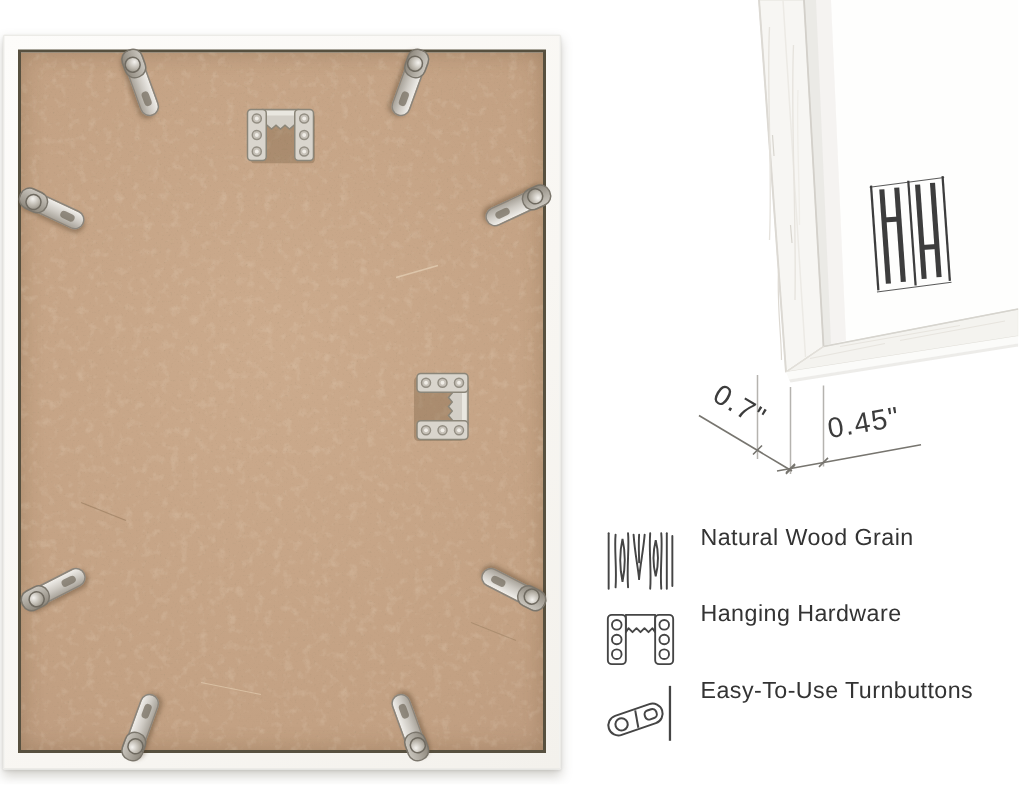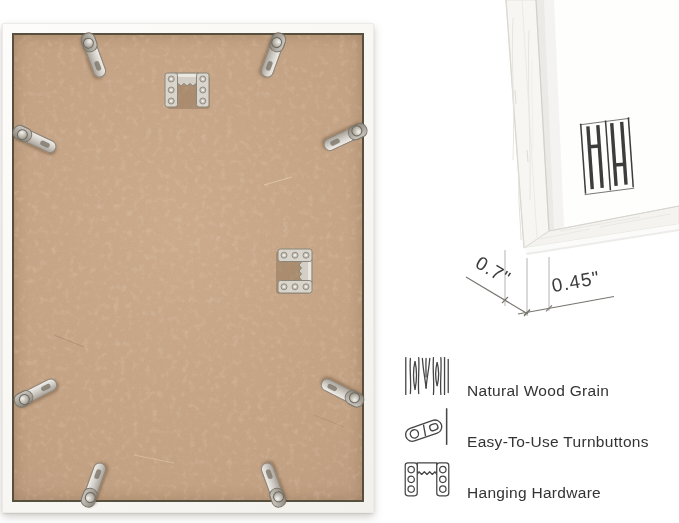--- a/index.html
+++ b/index.html
@@ -32,21 +32,21 @@
     background:#776f62;opacity:.75;}
   .hw{position:absolute;}
   .hw2-wrap{position:absolute;width:46px;height:38px;transform:rotate(90deg);}
   .hw2-wrap svg{position:absolute;left:0;top:0;}
 
   
   .closeup{position:absolute;left:440px;top:0;}
 
   
   .features{position:absolute;left:402px;top:350px;width:277px;}
-  .feature-row{display:flex;align-items:flex-end;height:50px;margin-bottom:1px;gap:15px;}
+  .feature-row{display:flex;align-items:flex-start;height:50px;margin-bottom:1px;gap:15px;}
   .f-icon{width:50px;height:48px;display:flex;align-items:center;justify-content:center;flex:none;}
   .f-label{font-size:15.5px;color:#333;letter-spacing:.3px;white-space:nowrap;}
 </style>
 </head>
 <body>
 
 <div class="stage">
 
   <div class="frame-back">
     <div class="board">
@@ -233,44 +233,44 @@
           <path d="M41,3 C42,14 40,30 41,43"></path>
           <path d="M45,3 V43"></path>
           <path d="M49,5 V41"></path>
         </svg>
       </div>
       <div class="f-label">Natural Wood Grain</div>
     </div>
 
     <div class="feature-row">
       <div class="f-icon">
-        <svg width="52" height="44" viewBox="0 0 56 46" fill="none" stroke="#454545" stroke-width="1.5">
-          <path d="M50,2 V43" stroke-width="1.7"></path>
-          <g transform="rotate(-19 26 26)">
-            <rect x="3" y="19" width="42" height="15" rx="7.5"></rect>
-            <path d="M26,20 L24,33"></path>
-            <circle cx="13" cy="26.5" r="4.6"></circle>
-            <rect x="31.5" y="23" width="9" height="7" rx="3"></rect>
-          </g>
-        </svg>
-      </div>
-      <div class="f-label">Easy-To-Use Turnbuttons</div>
-    </div>
-
-    <div class="feature-row">
-      <div class="f-icon">
         <svg width="48" height="46" viewBox="0 0 54 48" fill="#ffffff" stroke="#454545" stroke-width="1.4">
           <path d="M16,7 H38 V20 L36,17 L33,20 L30,17 L27,20 L24,17 L21,20 L18,17 L16,20 Z" stroke-linejoin="round"></path>
           <rect x="2.5" y="7" width="13.5" height="37" rx="3"></rect>
           <rect x="38" y="7" width="13.5" height="37" rx="3"></rect>
           <circle cx="9.2" cy="14.5" r="3.6"></circle>
             <circle cx="9.2" cy="25.5" r="3.6"></circle>
             <circle cx="9.2" cy="36.5" r="3.6"></circle>
           <circle cx="44.8" cy="14.5" r="3.6"></circle>
             <circle cx="44.8" cy="25.5" r="3.6"></circle>
             <circle cx="44.8" cy="36.5" r="3.6"></circle>
         </svg>
       </div>
       <div class="f-label">Hanging Hardware</div>
     </div>
 
+    <div class="feature-row">
+      <div class="f-icon">
+        <svg width="52" height="44" viewBox="0 0 56 46" fill="none" stroke="#454545" stroke-width="1.5">
+          <path d="M50,2 V43" stroke-width="1.7"></path>
+          <g transform="rotate(-19 26 26)">
+            <rect x="3" y="19" width="42" height="15" rx="7.5"></rect>
+            <path d="M26,20 L24,33"></path>
+            <circle cx="13" cy="26.5" r="4.6"></circle>
+            <rect x="31.5" y="23" width="9" height="7" rx="3"></rect>
+          </g>
+        </svg>
+      </div>
+      <div class="f-label">Easy-To-Use Turnbuttons</div>
+    </div>
+
   </div>
 </div>
 
 </body></html>

